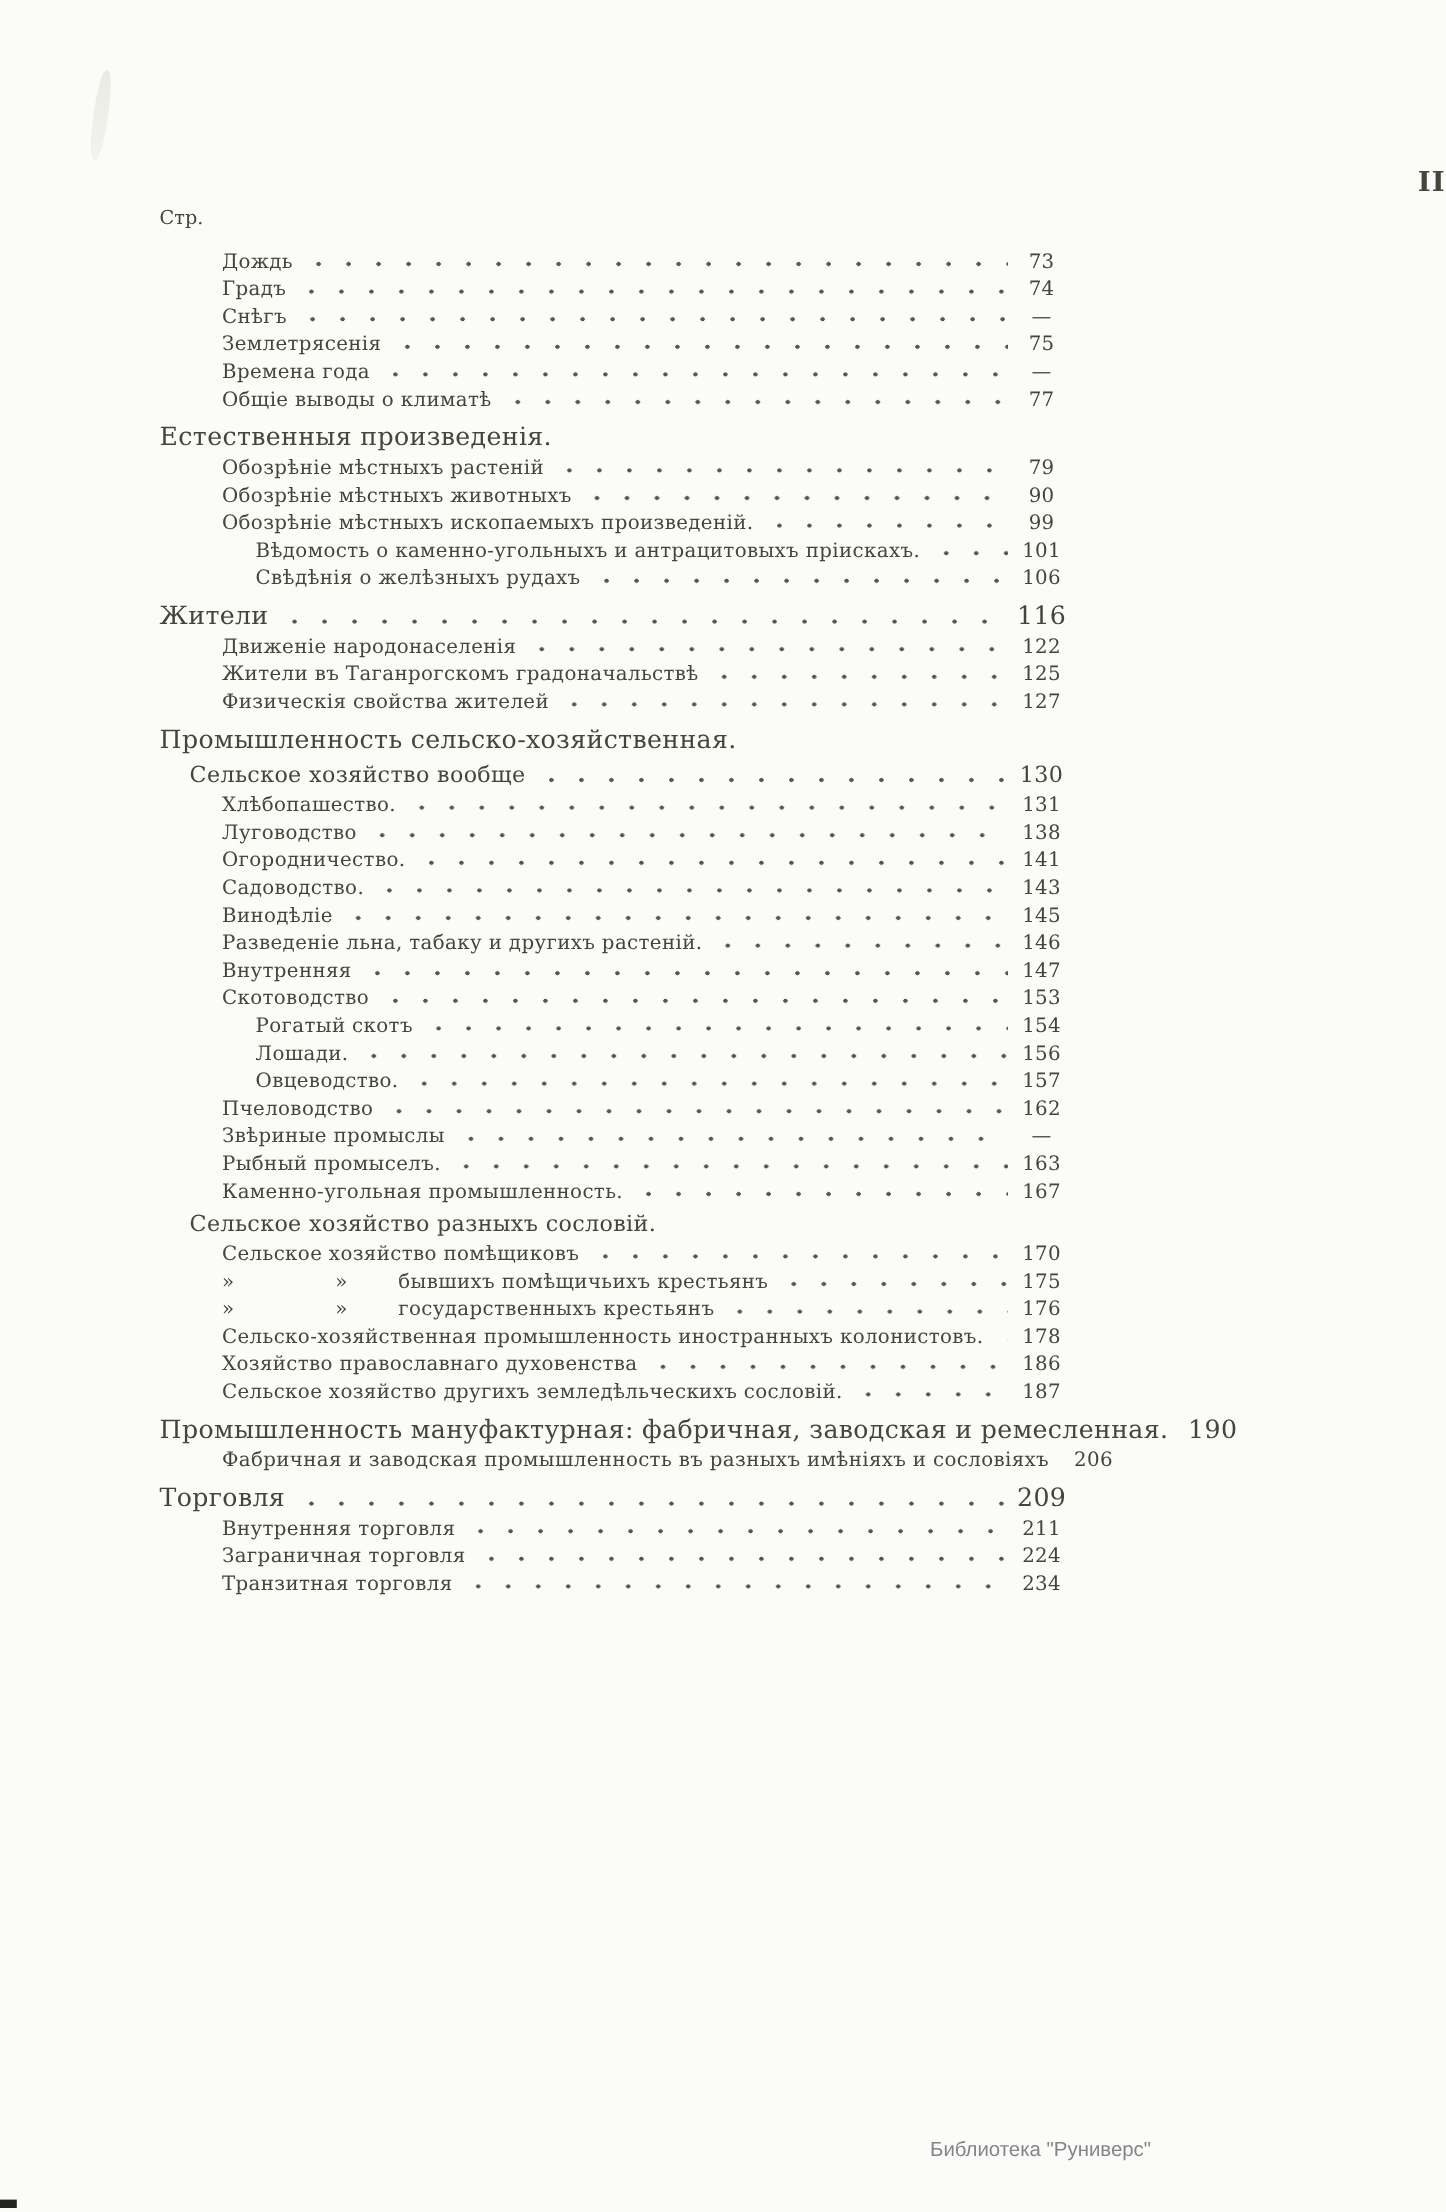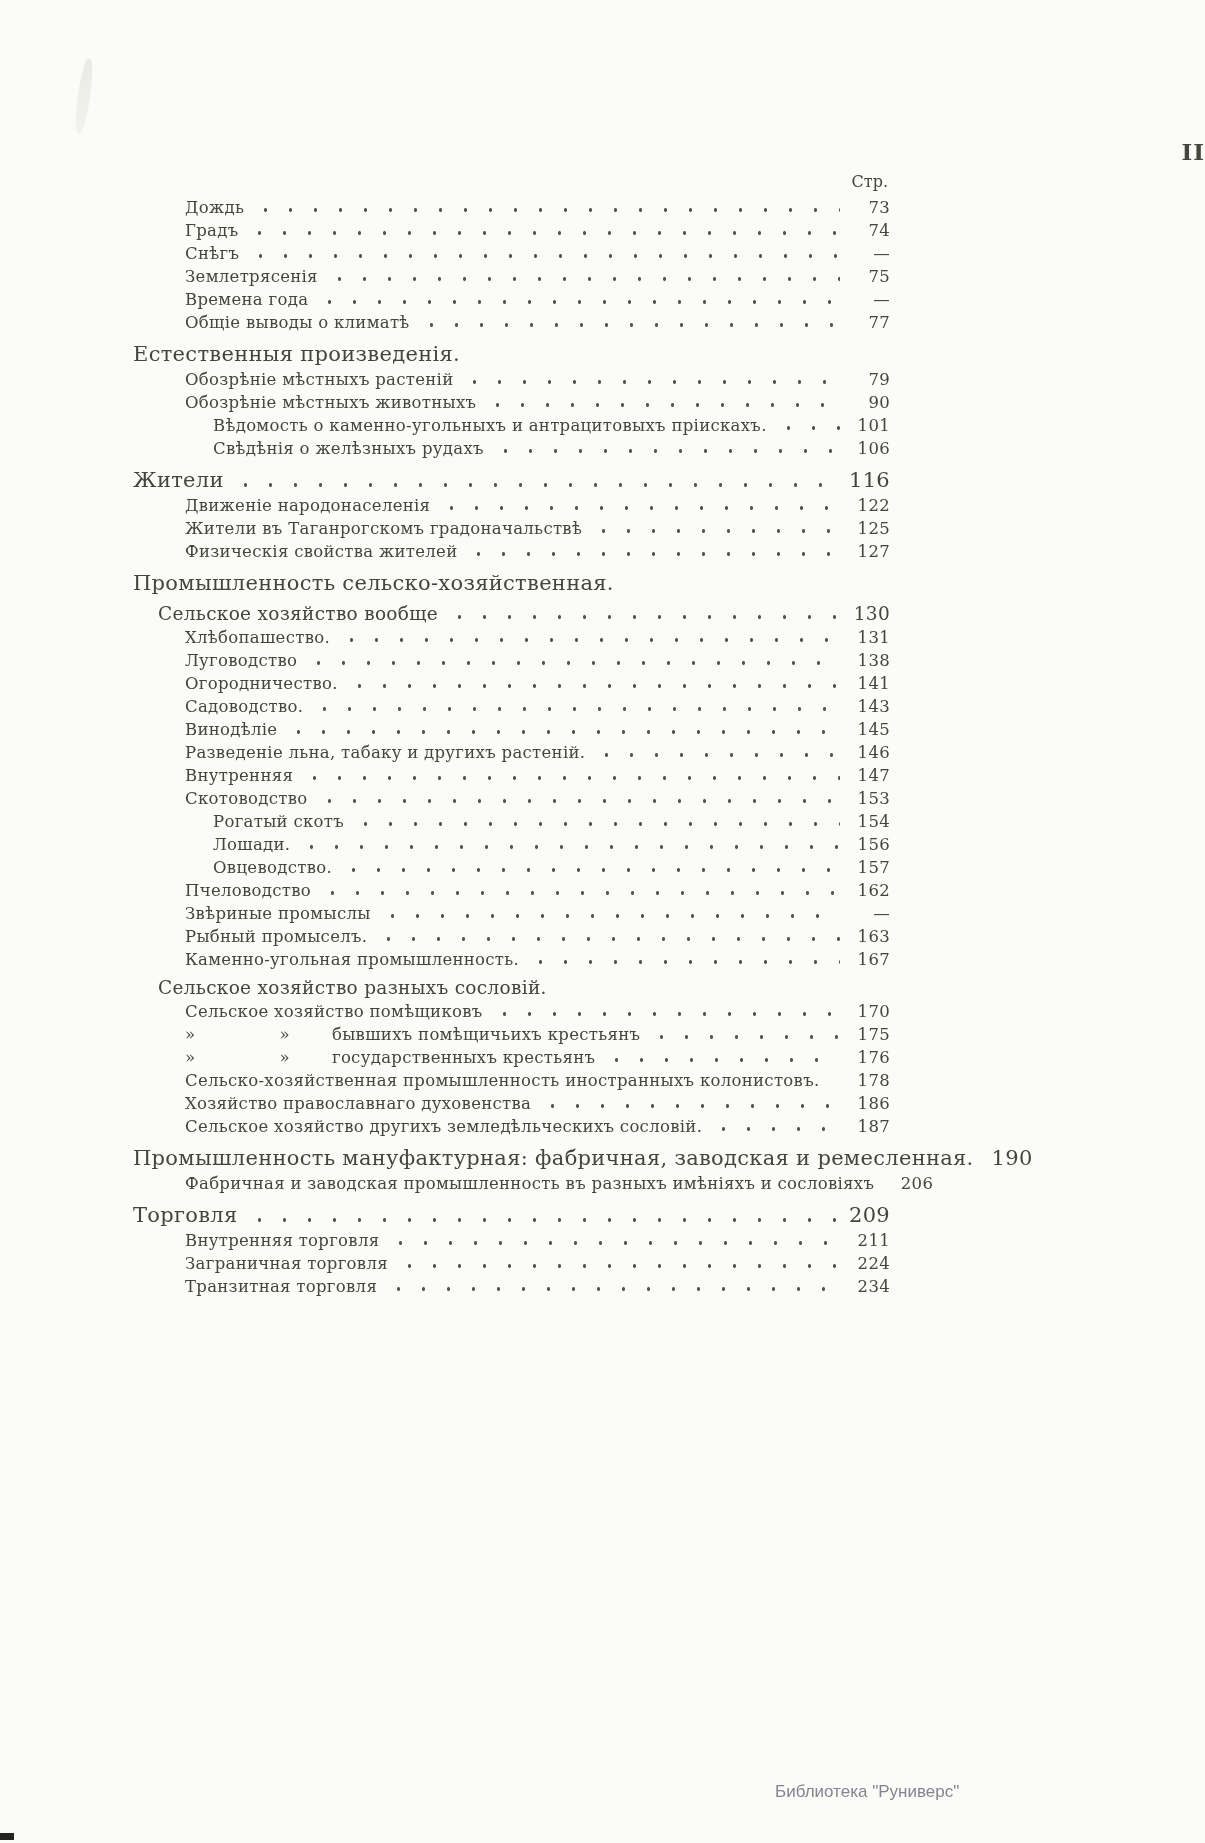--- a/index.html
+++ b/index.html
@@ -22,25 +22,24 @@
     letter-spacing: 1px;
     font-weight: bold;
   }
   .content {
     position: absolute;
     left: 133px;
     top: 172px;
     width: 757px;
   }
   .col-header {
-    text-align: right;
     font-size: 16px;
     line-height: 20px;
     padding-right: 2px;
-    margin-bottom: 4px;
+    margin-bottom: 14px;
   }
   .toc-row {
     display: flex;
     align-items: baseline;
     line-height: 23px;
     letter-spacing: 0.3px;
   }
   .toc-title { white-space: pre; }
   .toc-leader {
     flex: 1 1 auto;
@@ -48,21 +47,21 @@
     min-width: 0;
     margin: 0 6px 0 9px;
     background-image: radial-gradient(circle, #56564c 1.6px, rgba(0,0,0,0) 2px);
     background-size: 25px 6px;
     background-repeat: repeat-x;
     background-position: left calc(100% - 6px);
   }
   .toc-leader.no-dots { background: none; }
   .toc-page {
     min-width: 44px;
-    text-align: right;
+    text-align: center;
     white-space: nowrap;
   }
   .row-section    { font-size: 21px; line-height: 27px; margin-top: 7px; margin-left: 0; }
   .row-subsection { font-size: 18.5px; line-height: 25px; margin-top: 4px; margin-left: 25px; }
   .row-entry      { font-size: 16.5px; margin-left: 52px; }
   .row-subentry   { font-size: 16.5px; margin-left: 80px; }
   .watermark {
     position: absolute;
     left: 775px;
     top: 1782px;
@@ -137,20 +136,25 @@
         <div class="toc-row row-entry">
           <span class="toc-title">Обозрѣніе мѣстныхъ растеній</span>
           <span class="toc-leader"></span>
           <span class="toc-page">79</span>
         </div>
         <div class="toc-row row-entry">
           <span class="toc-title">Обозрѣніе мѣстныхъ животныхъ</span>
           <span class="toc-leader"></span>
           <span class="toc-page">90</span>
         </div>
+        <div class="toc-row row-entry">
+          <span class="toc-title">Обозрѣніе мѣстныхъ ископаемыхъ произведеній.</span>
+          <span class="toc-leader"></span>
+          <span class="toc-page">99</span>
+        </div>
         <div class="toc-row row-subentry">
           <span class="toc-title">Вѣдомость о каменно-угольныхъ и антрацитовыхъ пріискахъ.</span>
           <span class="toc-leader"></span>
           <span class="toc-page">101</span>
         </div>
         <div class="toc-row row-subentry">
           <span class="toc-title">Свѣдѣнія о желѣзныхъ рудахъ</span>
           <span class="toc-leader"></span>
           <span class="toc-page">106</span>
         </div>

